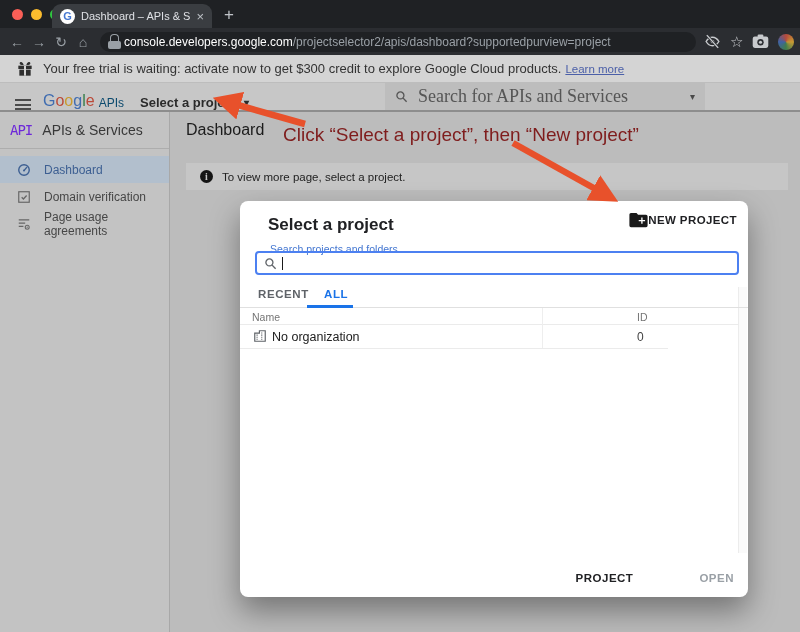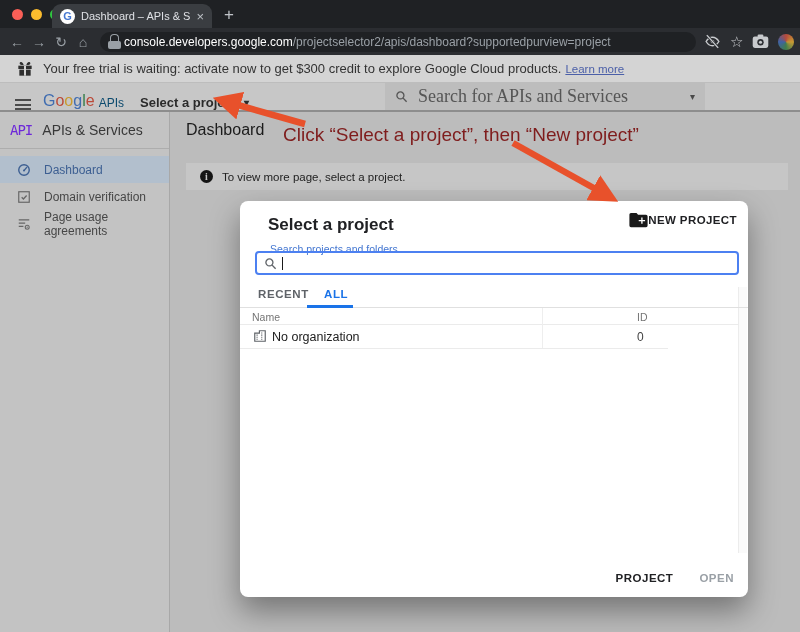--- a/index.html
+++ b/index.html
@@ -101,21 +101,21 @@
   .m-th { position:absolute; top:3px; font-size:10.5px; color:#757575; }
   .m-th.name { left:12px; } .m-th.id { left:397px; }
   .col-div { position:absolute; left:302px; top:107px; height:41px; border-left:1px solid #eeeeee; }
   .m-row { position:absolute; left:0; top:124px; width:428px; height:24px; border-bottom:1px solid #ebebeb; cursor:pointer; }
   .m-row-name { position:absolute; left:32px; top:5px; font-size:12.5px; color:#212121; }
   .m-row-icon { position:absolute; left:13px; top:4px; color:#5f6368; }
   .m-row-id { position:absolute; left:397px; top:5px; font-size:12px; color:#424242; }
   .m-actions { position:absolute; right:14px; bottom:13px; display:flex; gap:26px; }
   .m-btn { font-size:11.5px; font-weight:bold; letter-spacing:.5px; cursor:pointer; }
   .m-btn.cancel { color:#202124; }
-  .m-btn.open { color:#9aa0a6; }
+  .m-btn.open { color:#9aa0a6;margin-left:40px; }
 
   
   .annot-text { position:absolute; left:283px; top:124px; font-size:19px; color:#7f1d1d; z-index:7; white-space:nowrap; }
   .arrows { position:absolute; left:0; top:0; width:800px; height:632px; z-index:6; pointer-events:none; }
 </style>
 </head>
 <body>
 
 <div class="tabstrip">
   <div class="lights">

